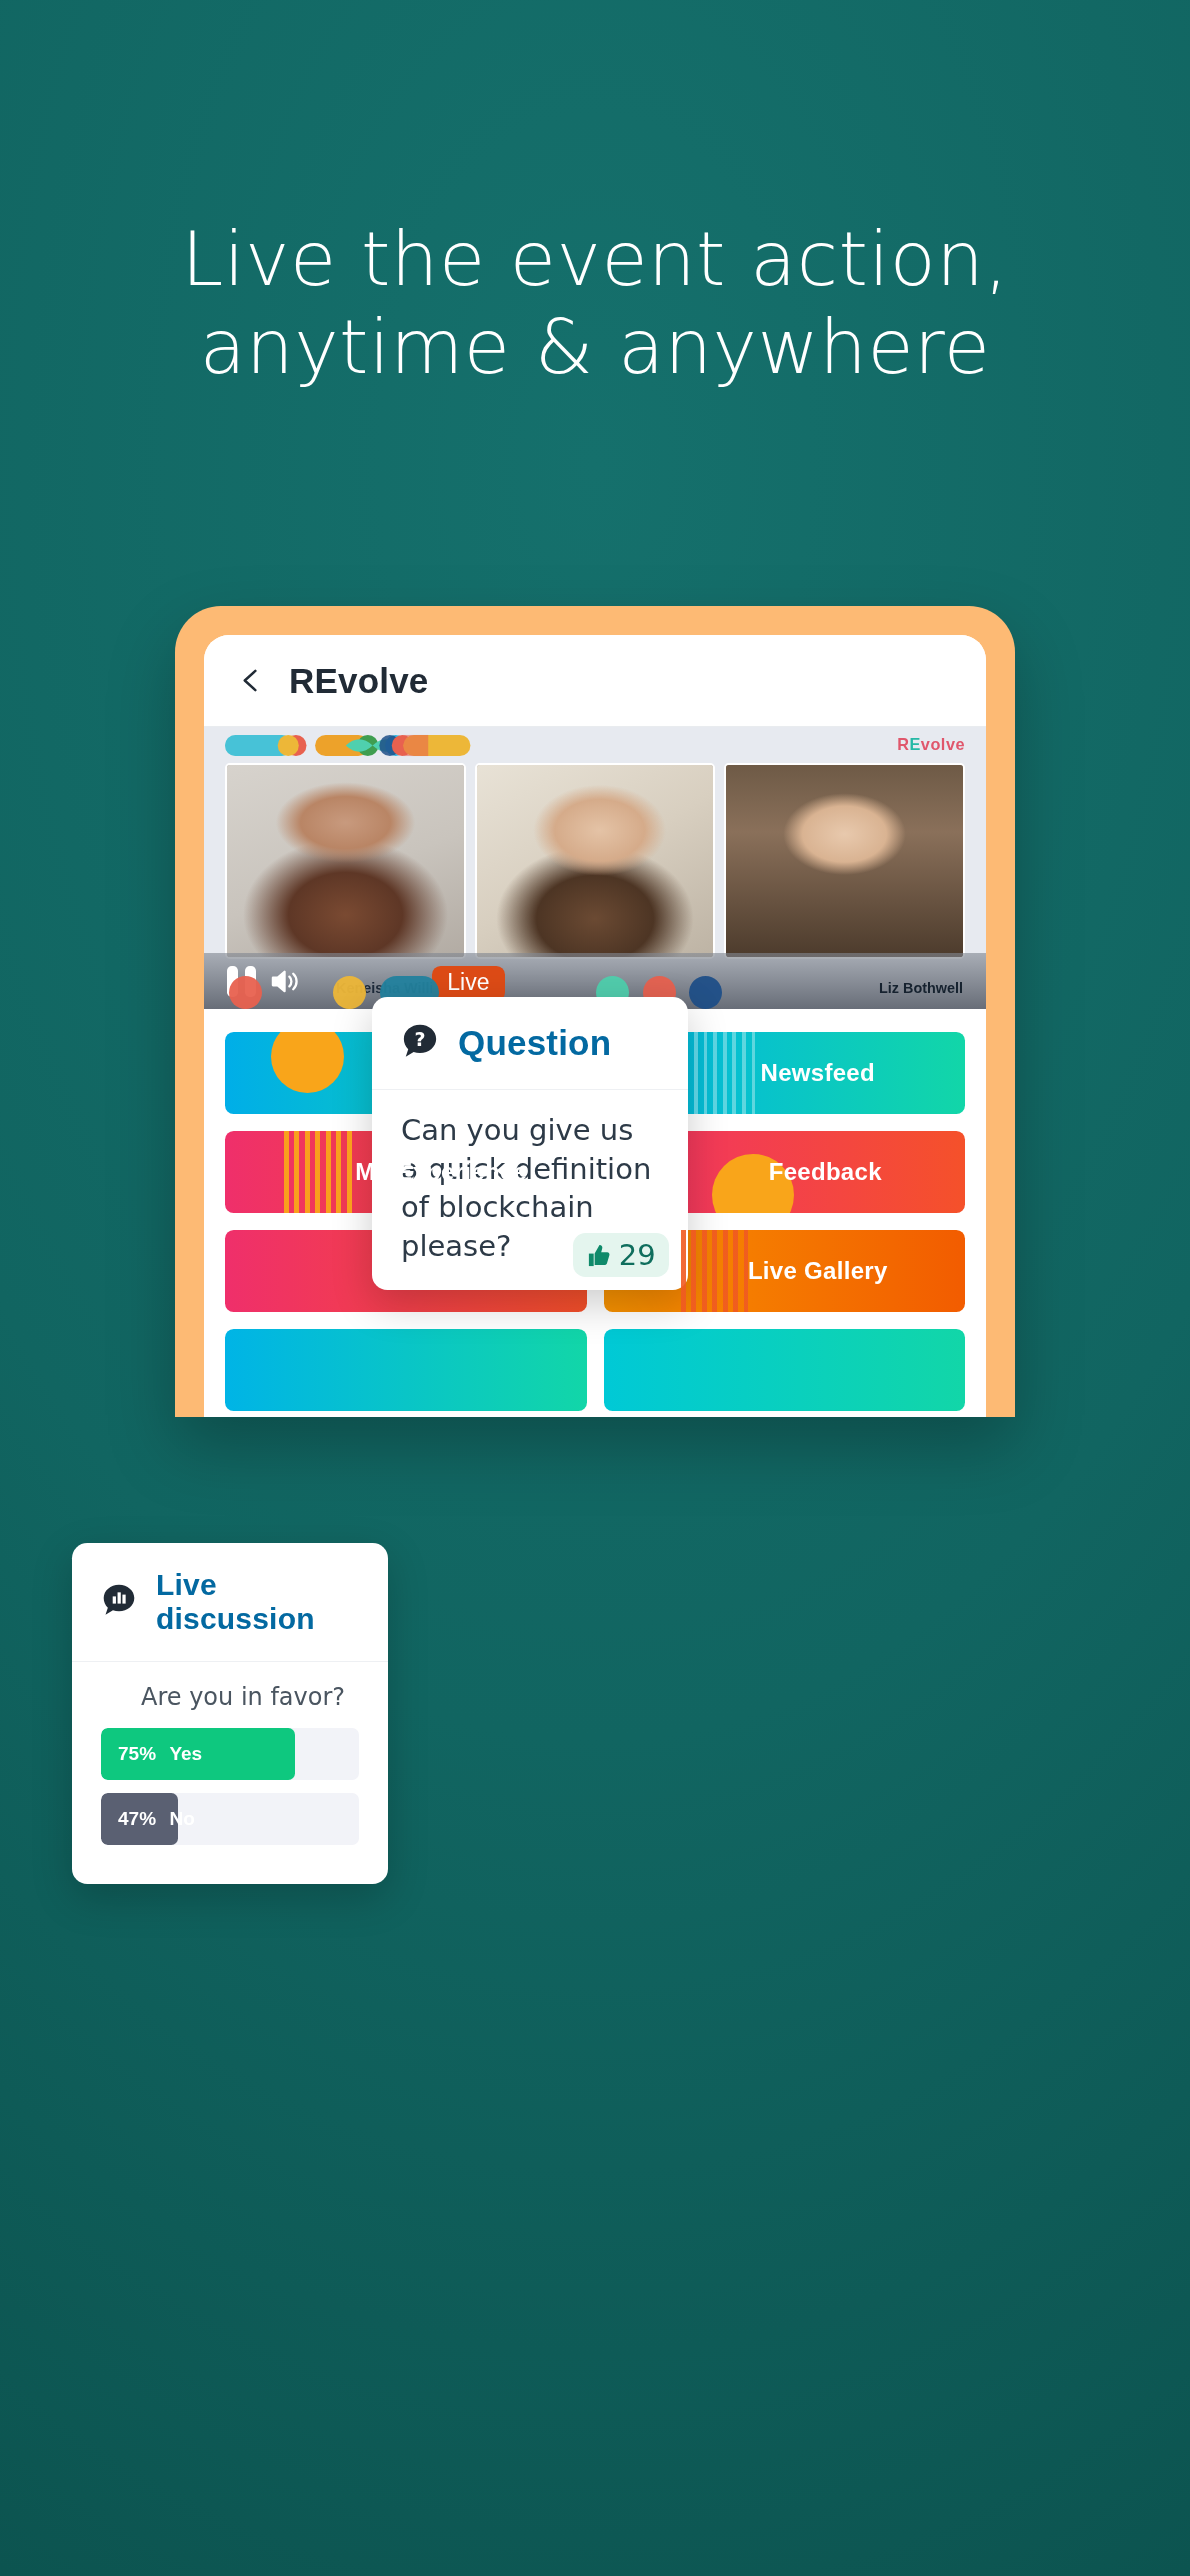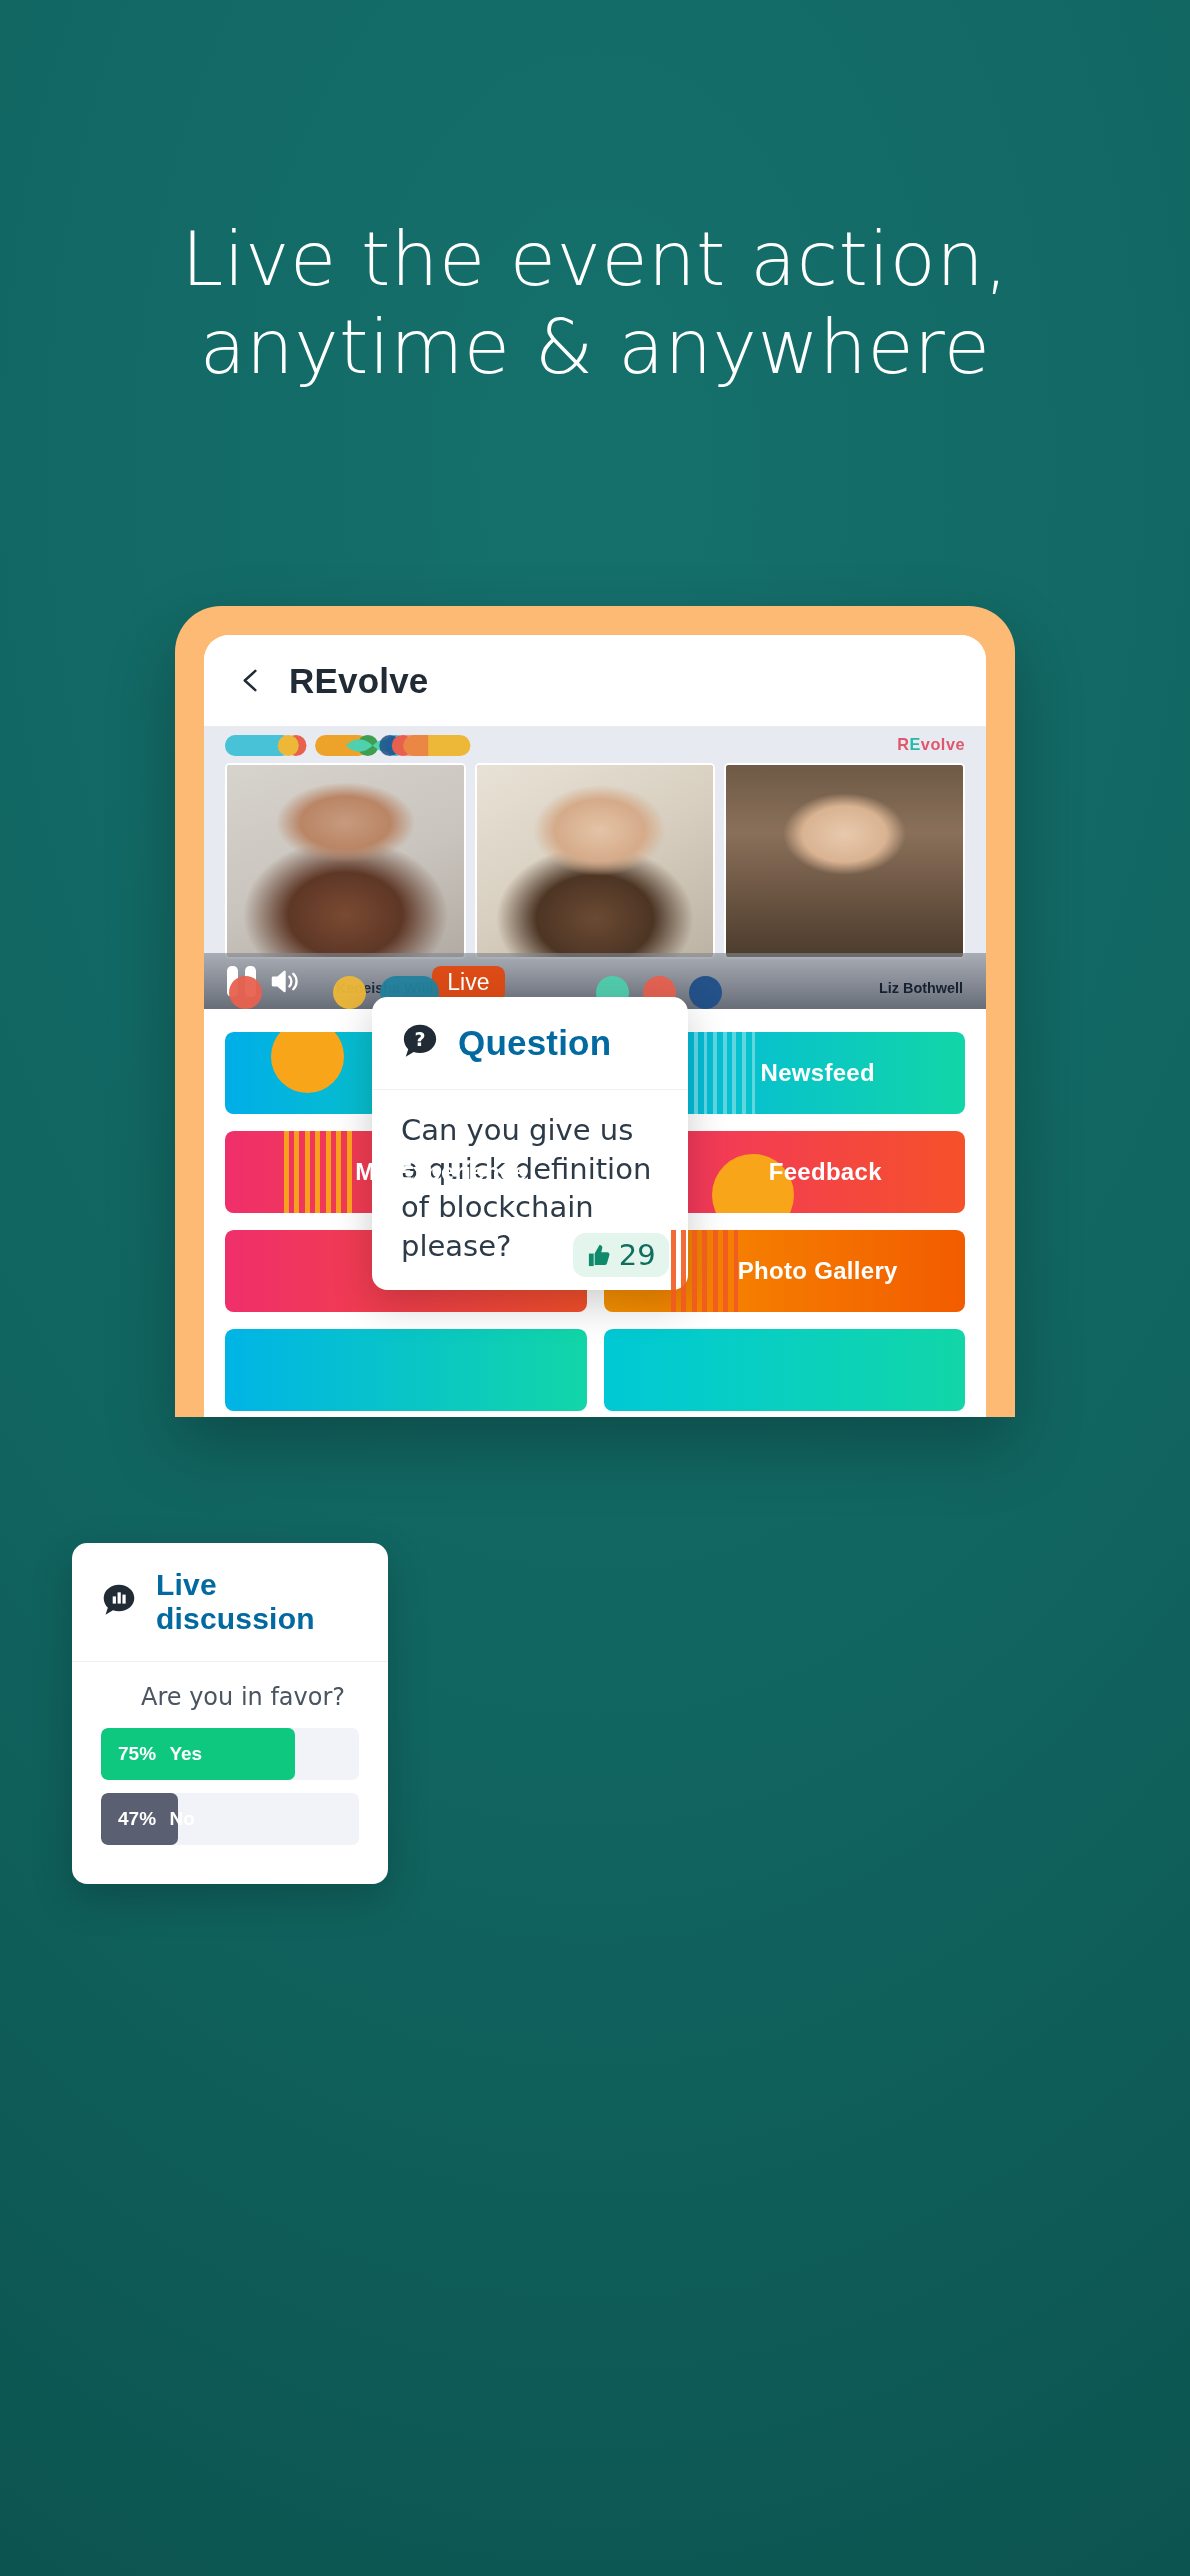--- a/index.html
+++ b/index.html
@@ -286,21 +286,21 @@
       <div class="card" style="background:linear-gradient(90deg,#f2316a,#f5512a)">
         <span class="deco deco-circle-r"></span>
         <span>Feedback</span>
       </div>
 
       <div class="card" style="background:linear-gradient(90deg,#ef2f6b,#f5502a)">
         <span>Q&amp;A</span>
       </div>
       <div class="card" style="background:linear-gradient(90deg,#f79200,#f25c00)">
         <span class="deco deco-lines-r-dark"></span>
-        <span>Photo Gallery</span>
+        <span>Live Gallery</span>
       </div>
 
       <div class="card" style="background:linear-gradient(90deg,#00b4e6,#12d6a8)">
         
       </div>
       <div class="card" style="background:linear-gradient(90deg,#00c9d6,#12d6a8)">
         
       </div>
 
     </div>

